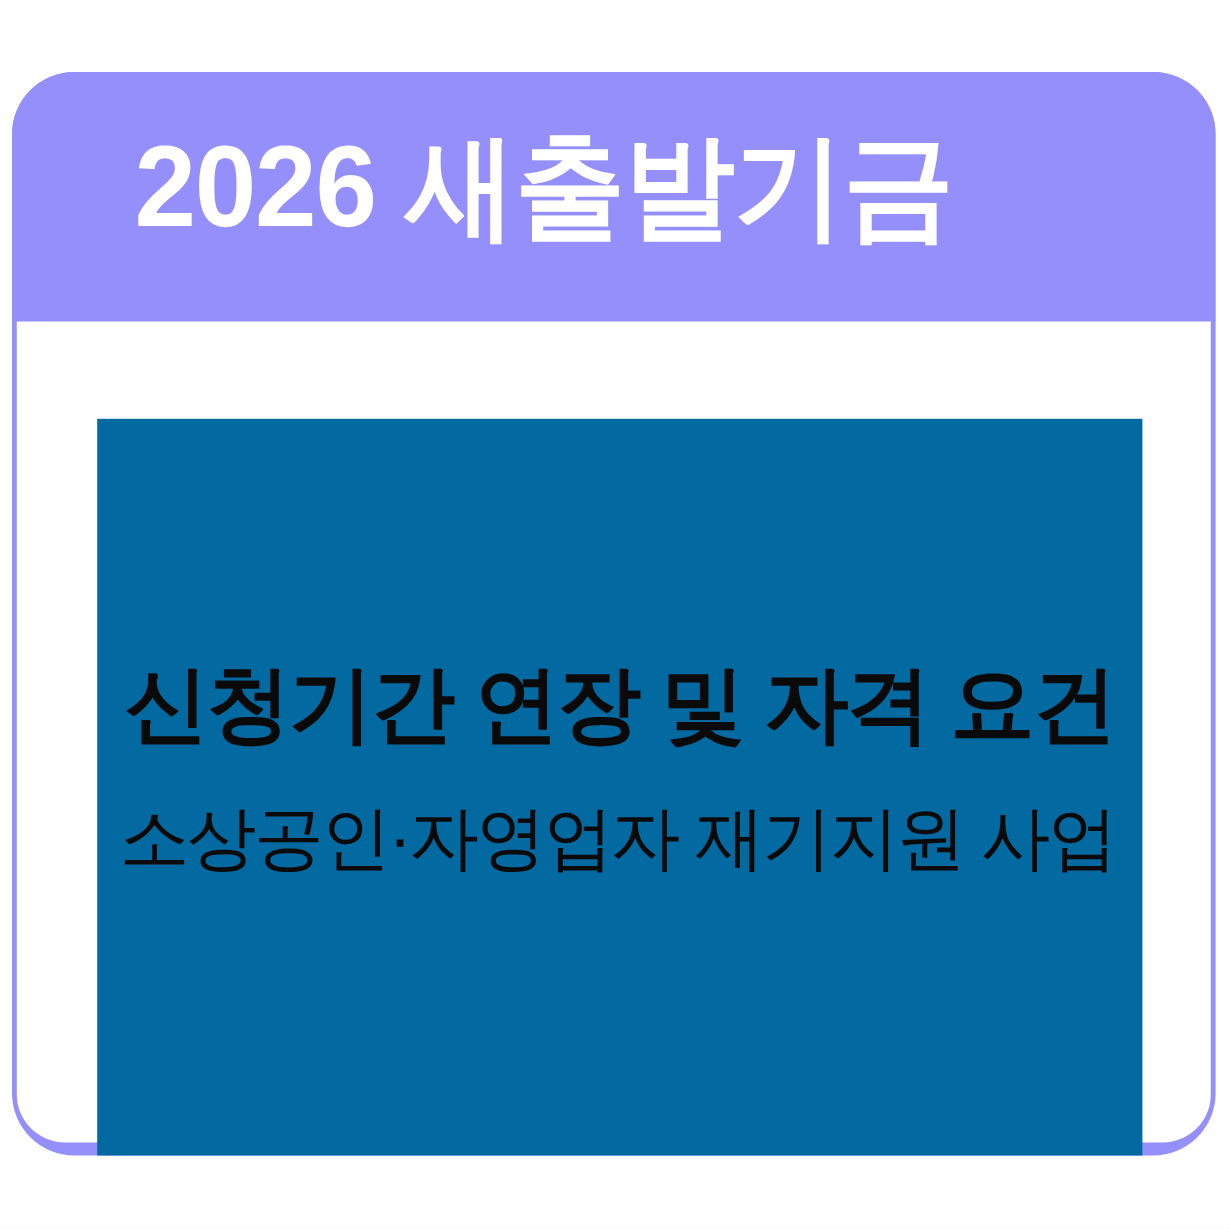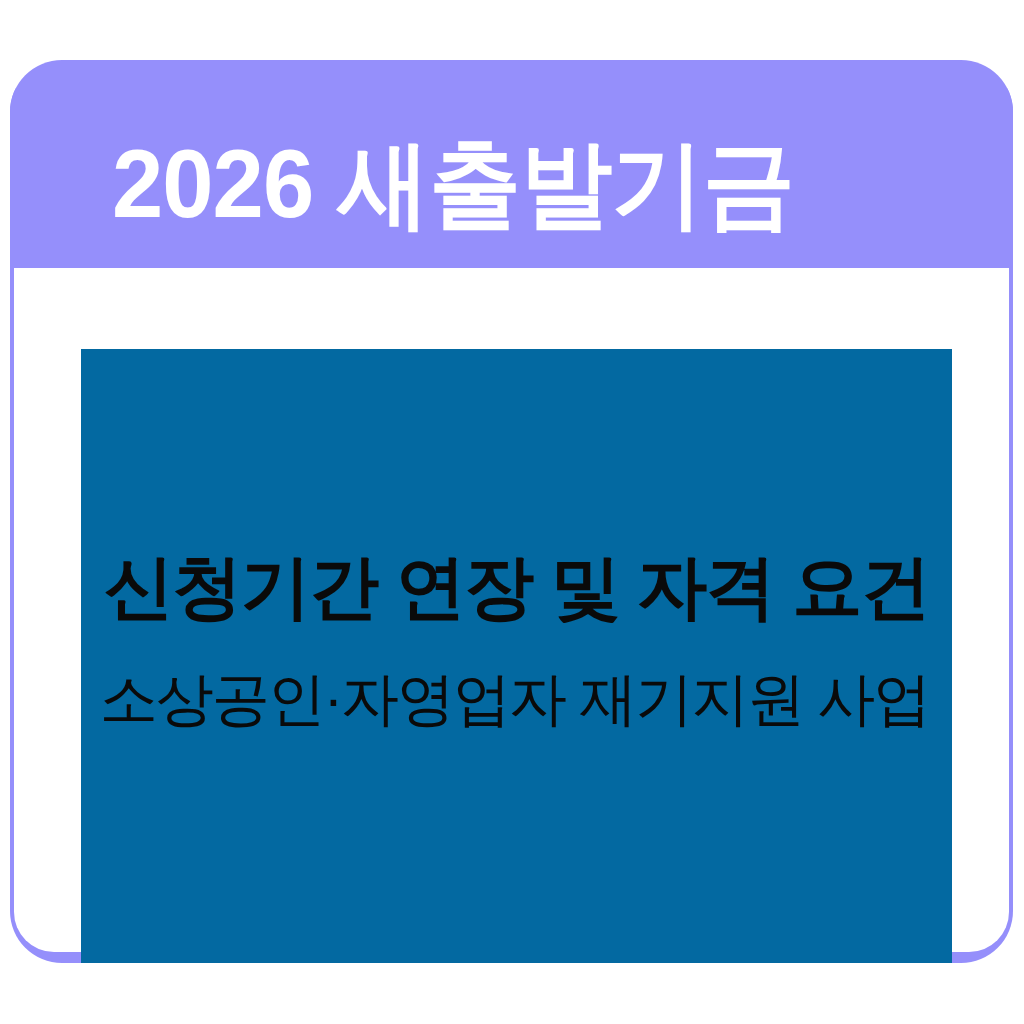--- a/index.html
+++ b/index.html
@@ -37,21 +37,20 @@
   }
 
   
   .header-band {
     position: absolute;
     left: 0;
     top: 0;
     width: 1003px;
     height: 208px;
     background: #958ffb;
-    margin-top: 28px;
   }
 
   .header-title {
     position: absolute;
     left: 102px;
     top: 48px;
     margin: 0;
     color: #ffffff;
     font-size: 96px;
     line-height: 1.0;

